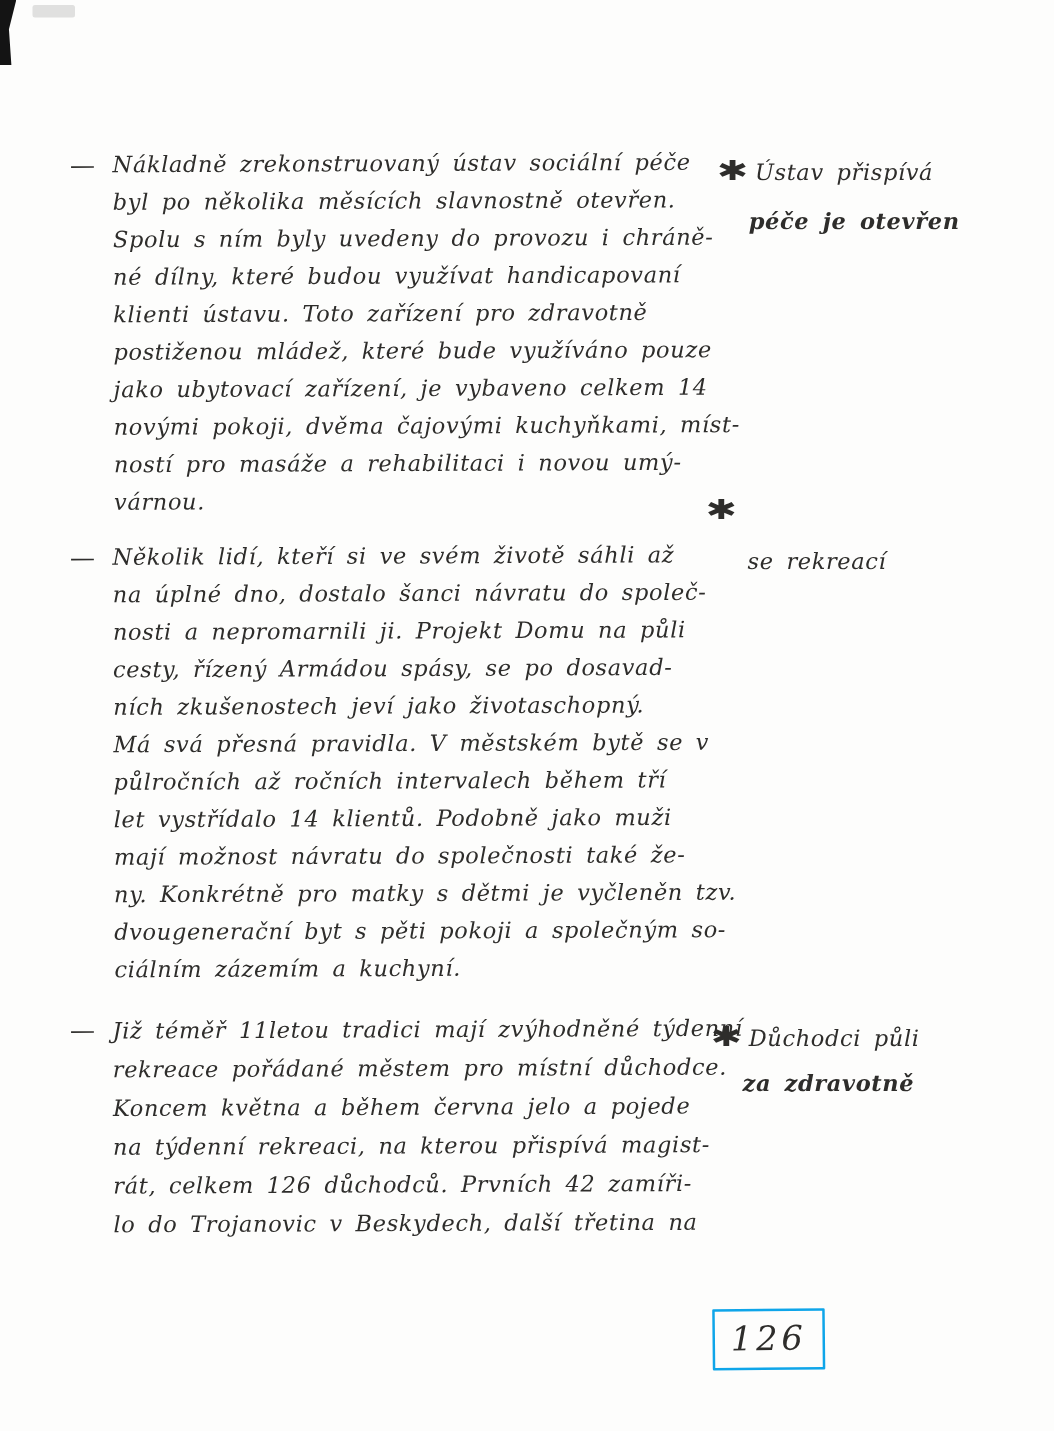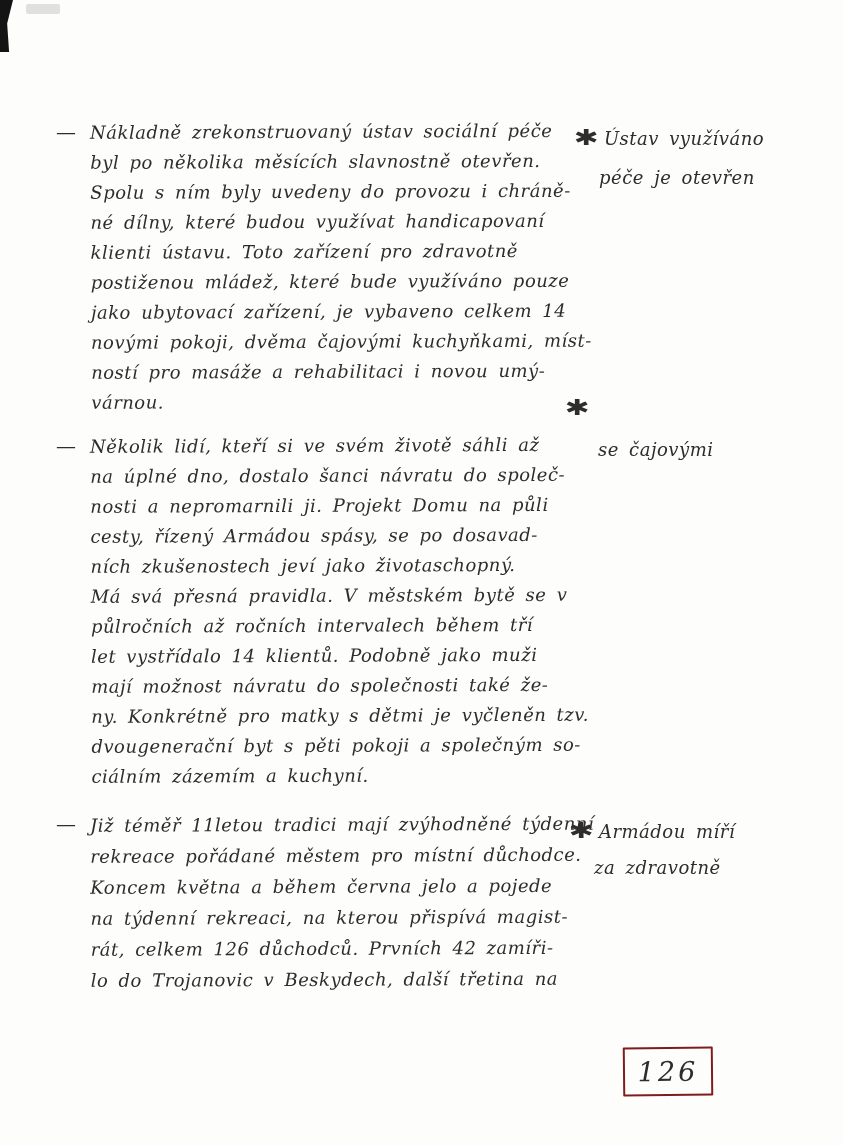--- a/index.html
+++ b/index.html
@@ -36,31 +36,31 @@
     position:absolute;left:0;top:2px;
     font-size:20px;color:#2e2d2b;font-style:normal;
   }
   .para .lines{margin-left:34px;}
   .para .line{height:30px;line-height:30px;}
   .para.p3 .line{height:31px;line-height:31px;}
   .para{transform:rotate(-.25deg);transform-origin:left top;}
 
   .note{position:absolute;line-height:40px;}
   .note .nline{height:40px;}
-  .note .indent{padding-left:22px;}
+  .note .indent{padding-left:22px;font-weight:bold;}
   .star{
     font-style:normal;font-size:22px;color:#2e2d2b;
     display:inline-block;margin-right:8px;transform:scaleX(1.35);
   }
   .star.lone{position:absolute;margin:0;}
 
   
   .pagebox{
-    position:absolute;left:623px;top:1047px;width:86px;height:45px;
-    border:2px solid #7f1d1d;border-radius:1px;
+    position:absolute;left:570px;top:1047px;width:86px;height:45px;
+    border:2px solid #0ea5e9;border-radius:1px;
     transform:rotate(-.6deg);
     display:flex;align-items:center;justify-content:center;
   }
   .pagebox .num{
     font-size:27px;letter-spacing:3px;font-style:italic;color:#2e2d2b;
   }
 </style>
 </head>
 <body>
 
@@ -110,33 +110,33 @@
       <div class="line">rekreace pořádané městem pro místní důchodce.</div>
       <div class="line">Koncem května a během června jelo a pojede</div>
       <div class="line">na týdenní rekreaci, na kterou přispívá magist-</div>
       <div class="line">rát, celkem 126 důchodců. Prvních 42 zamíři-</div>
       <div class="line">lo do Trojanovic v Beskydech, další třetina na</div>
     </div>
   </div>
 
   <div class="note hw" style="left:577px;top:118px">
     <div class="nline">
-      <span class="star">✱</span><span>Ústav využíváno</span>
+      <span class="star">✱</span><span>Ústav přispívá</span>
     </div>
     <div class="nline indent">péče je otevřen</div>
   </div>
 
   <span class="star lone hw" style="left:568px;top:395px">✱</span>
   <div class="note hw" style="left:598px;top:430px">
-    <div class="nline">se čajovými</div>
+    <div class="nline">se rekreací</div>
   </div>
 
   <div class="note hw" style="left:572px;top:812px;line-height:37px">
     <div class="nline" style="height:37px">
-      <span class="star">✱</span><span>Armádou míří</span>
+      <span class="star">✱</span><span>Důchodci půli</span>
     </div>
     <div class="nline indent" style="height:37px">za zdravotně</div>
   </div>
 
   <div class="pagebox">
     <span class="num">126</span>
   </div>
 
 </div>
 

